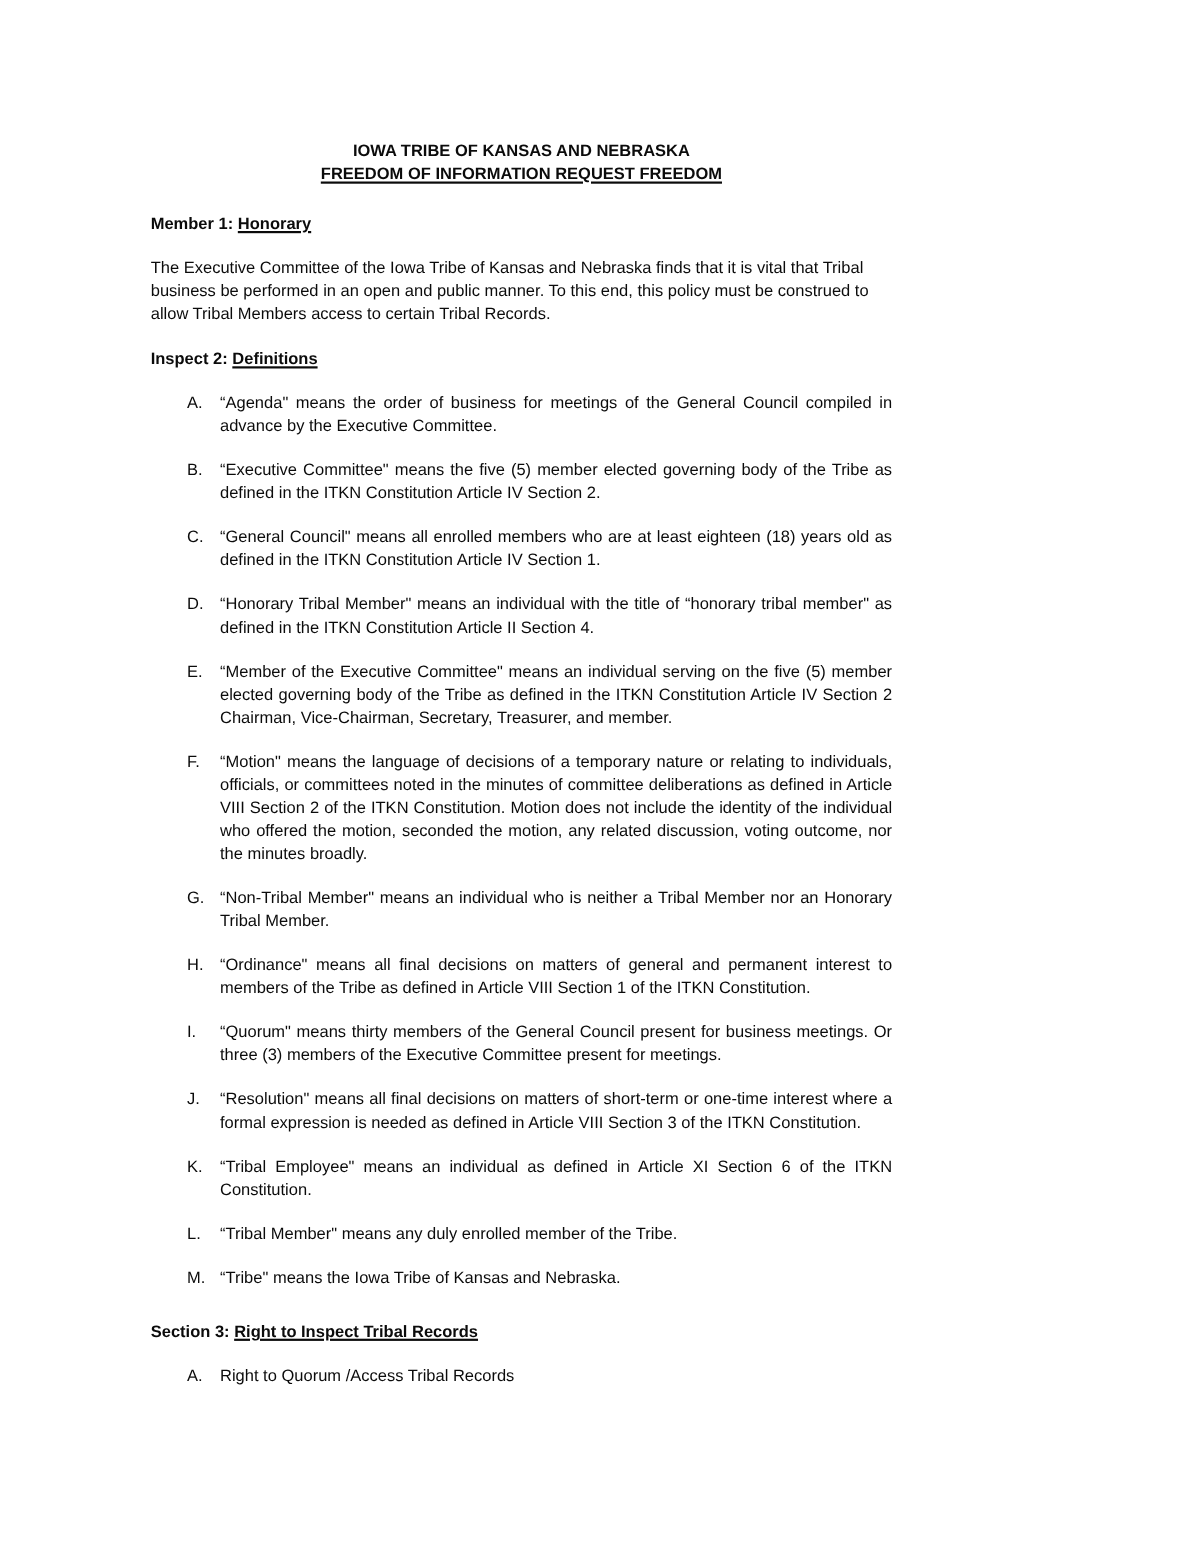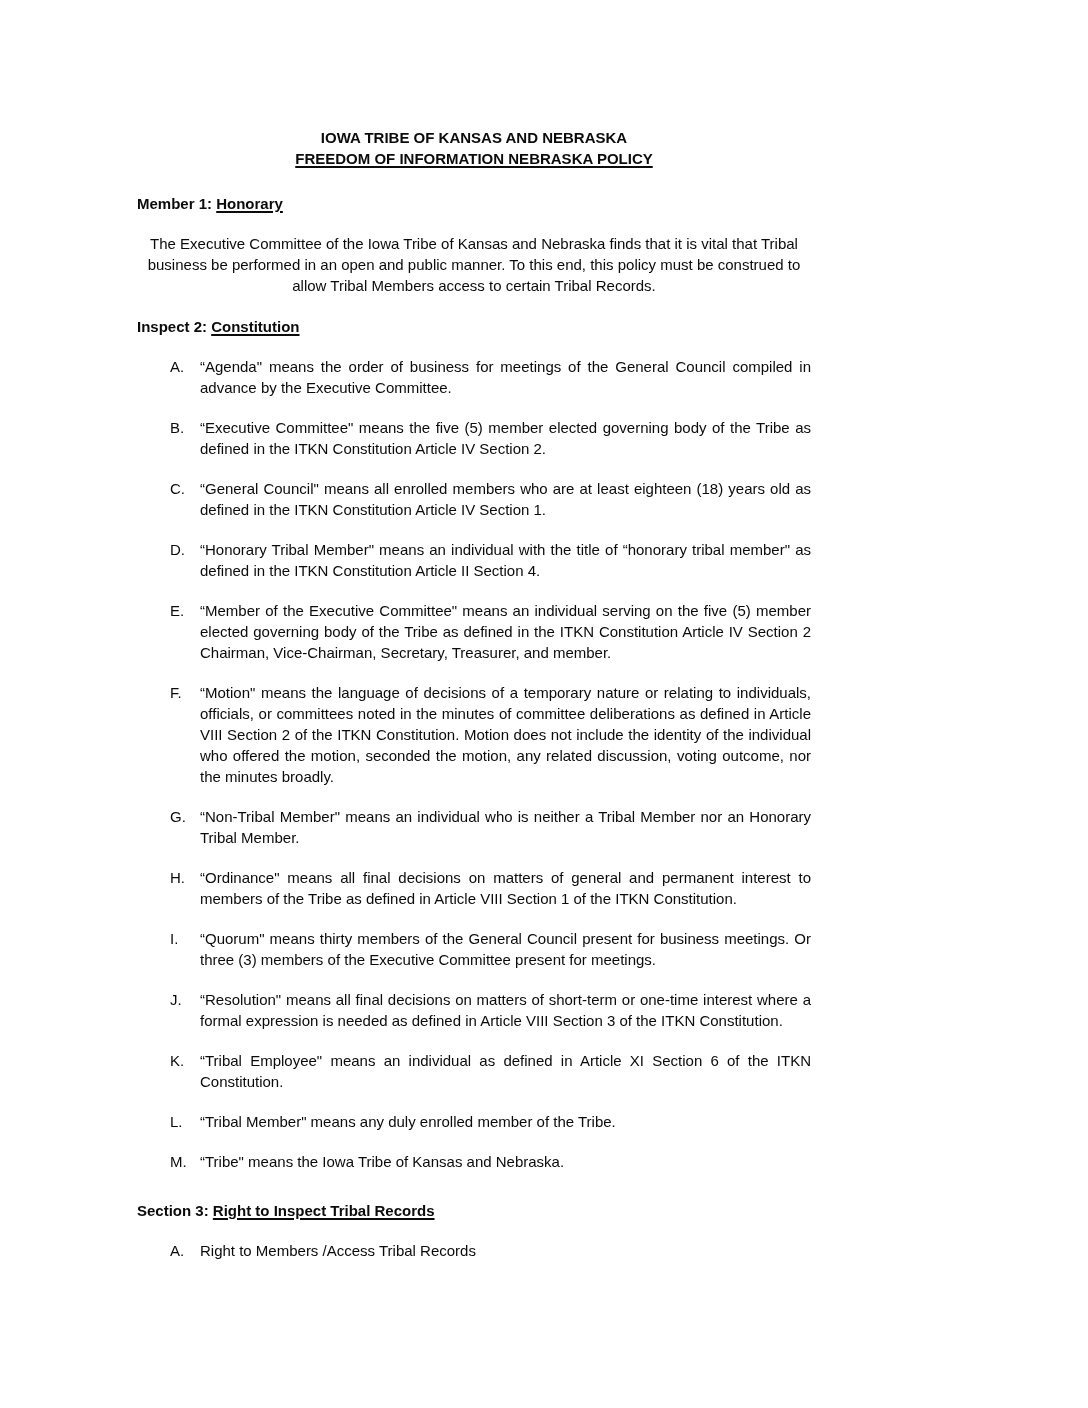--- a/index.html
+++ b/index.html
@@ -32,21 +32,21 @@
   }
   .sec-heading {
     font-weight: bold;
     margin: 0 0 19px 0;
   }
   .sec3-heading {
     margin-top: 28px;
   }
   .para {
     margin: 0 0 20px 0;
-    text-align: center;
+    text-align: left;
   }
   .list {
     margin: 0;
   }
   .list-item {
     display: flex;
     margin: 0 0 19px 0;
     padding-left: 33px;
   }
   .list-item .letter {
@@ -61,33 +61,33 @@
     text-align: left;
   }
 </style>
 </head>
 <body>
 
 <div class="page">
 
   <div class="doc-title">
     <div>IOWA TRIBE OF KANSAS AND NEBRASKA</div>
-    <div class="u">FREEDOM OF INFORMATION NEBRASKA POLICY</div>
+    <div class="u">FREEDOM OF INFORMATION REQUEST FREEDOM</div>
   </div>
 
   <div class="sec-heading">
     <span>Member 1:</span>
     <span class="u">Honorary</span>
   </div>
 
   <p class="para">The Executive Committee of the Iowa Tribe of Kansas and Nebraska finds that it is vital that Tribal business be performed in an open and public manner.  To this end, this policy must be construed to allow Tribal Members access to certain Tribal Records.</p>
 
   <div class="sec-heading">
     <span>Inspect 2:</span>
-    <span class="u">Constitution</span>
+    <span class="u">Definitions</span>
   </div>
 
 
   <div class="list">
   <div class="list-item">
     <span class="letter">A.</span>
     <span class="text">“Agenda" means the order of business for meetings of the General Council compiled in advance by the Executive Committee.</span>
   </div>
 
   <div class="list-item">
@@ -152,17 +152,17 @@
 </div>
 
   <div class="sec-heading sec3-heading">
     <span>Section 3:</span>
     <span class="u">Right to Inspect Tribal Records</span>
   </div>
 
   <div class="list">
   <div class="list-item no-justify">
     <span class="letter">A.</span>
-    <span class="text">Right to Members /Access Tribal Records</span>
+    <span class="text">Right to Quorum /Access Tribal Records</span>
   </div>
 </div>
 
 </div>
 
 </body></html>

